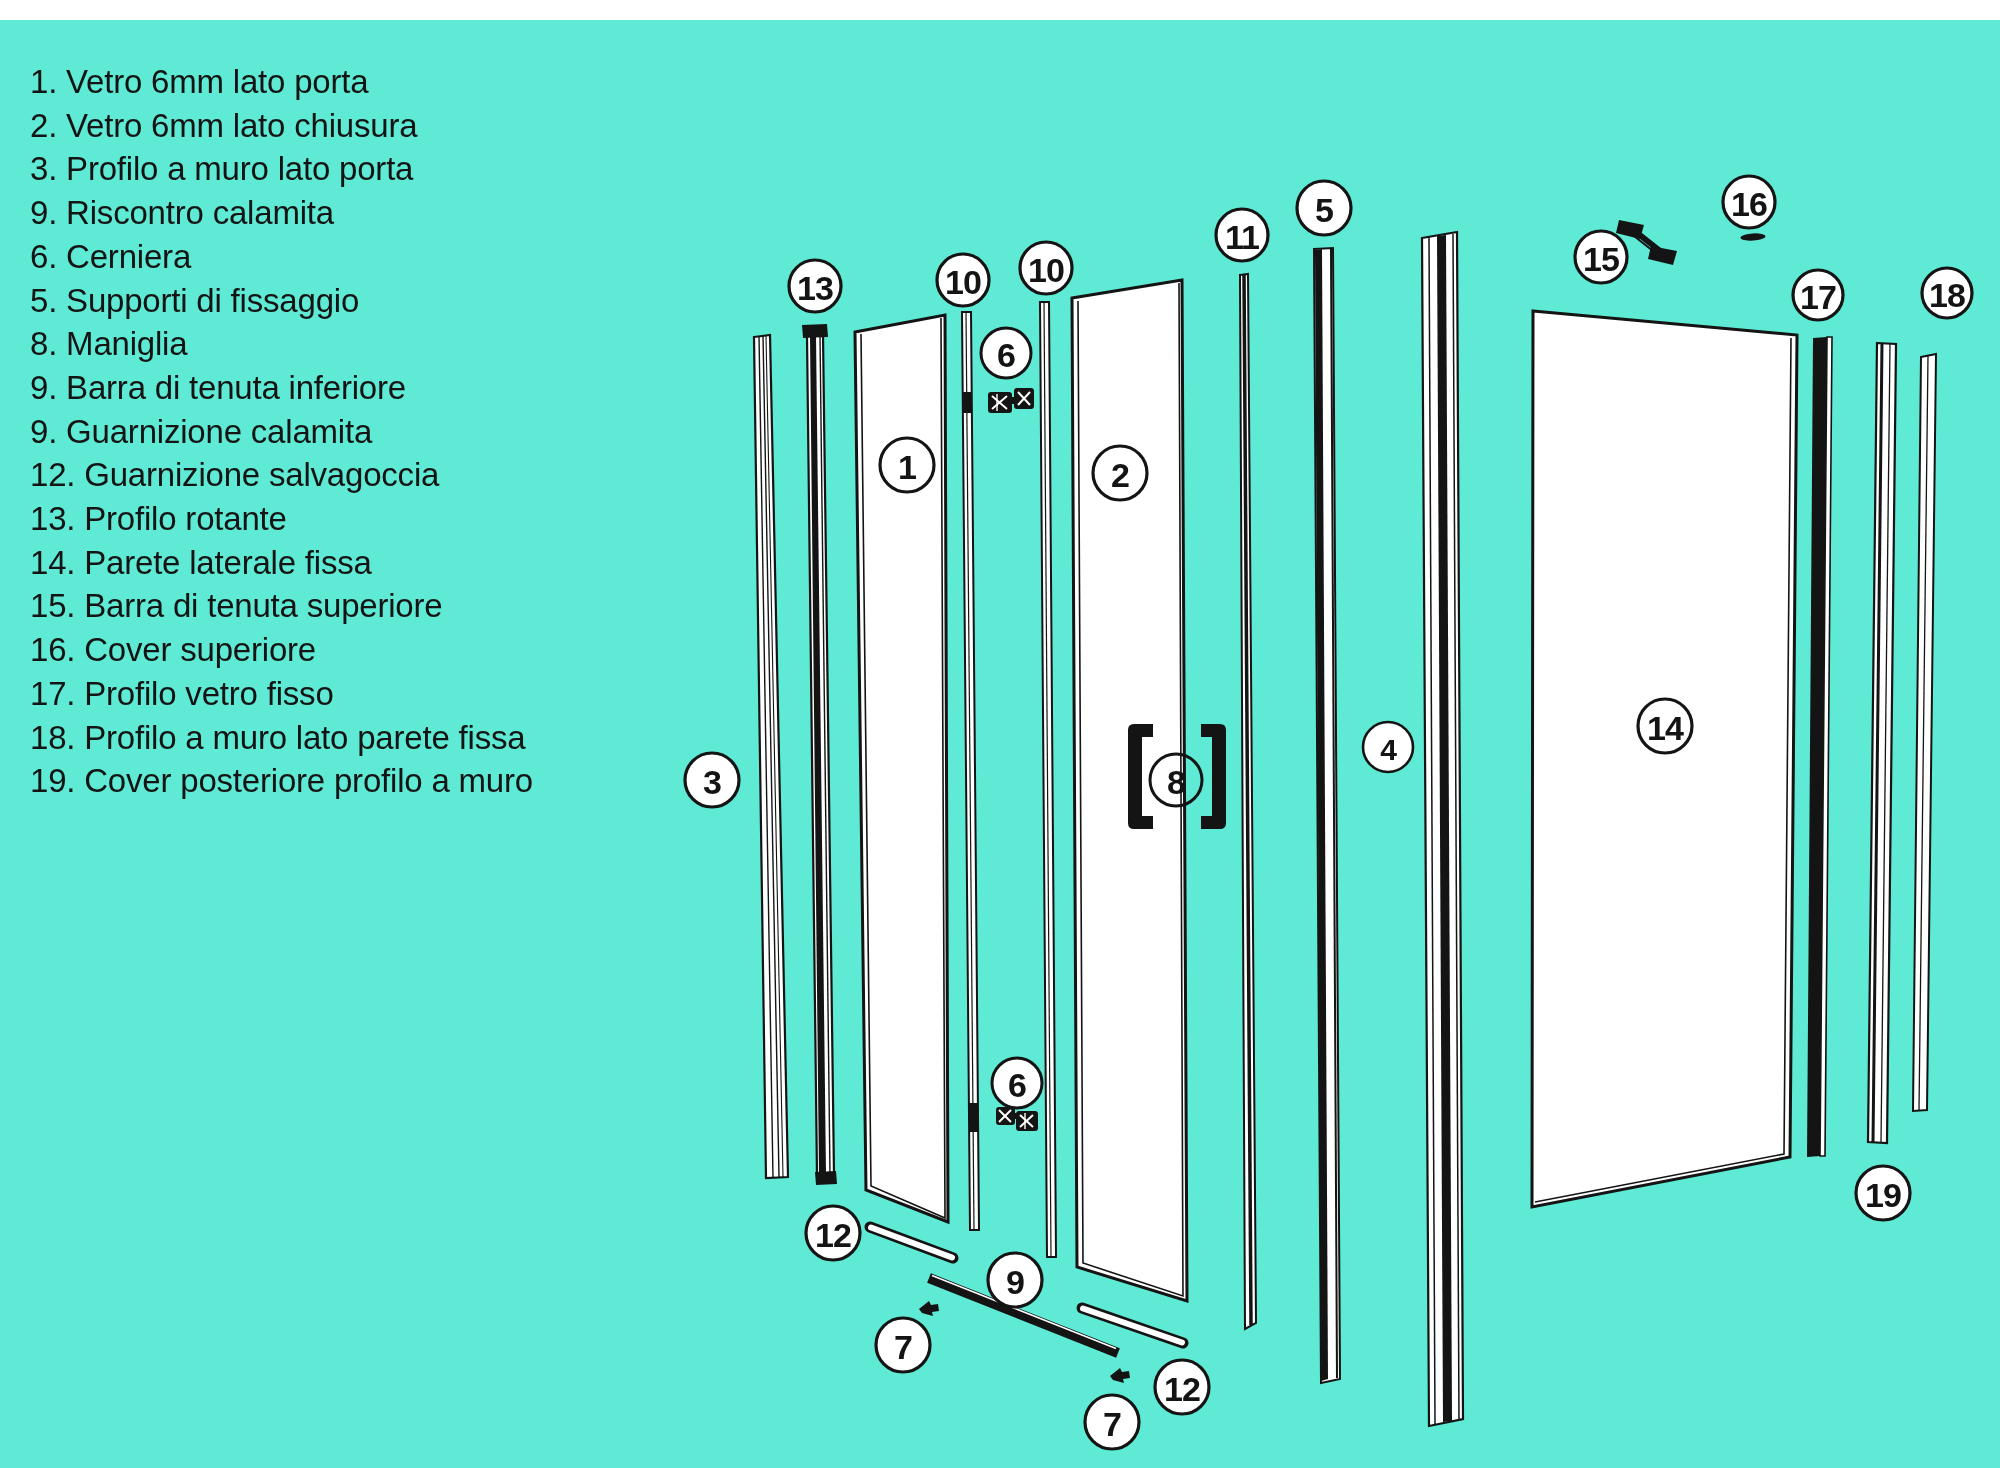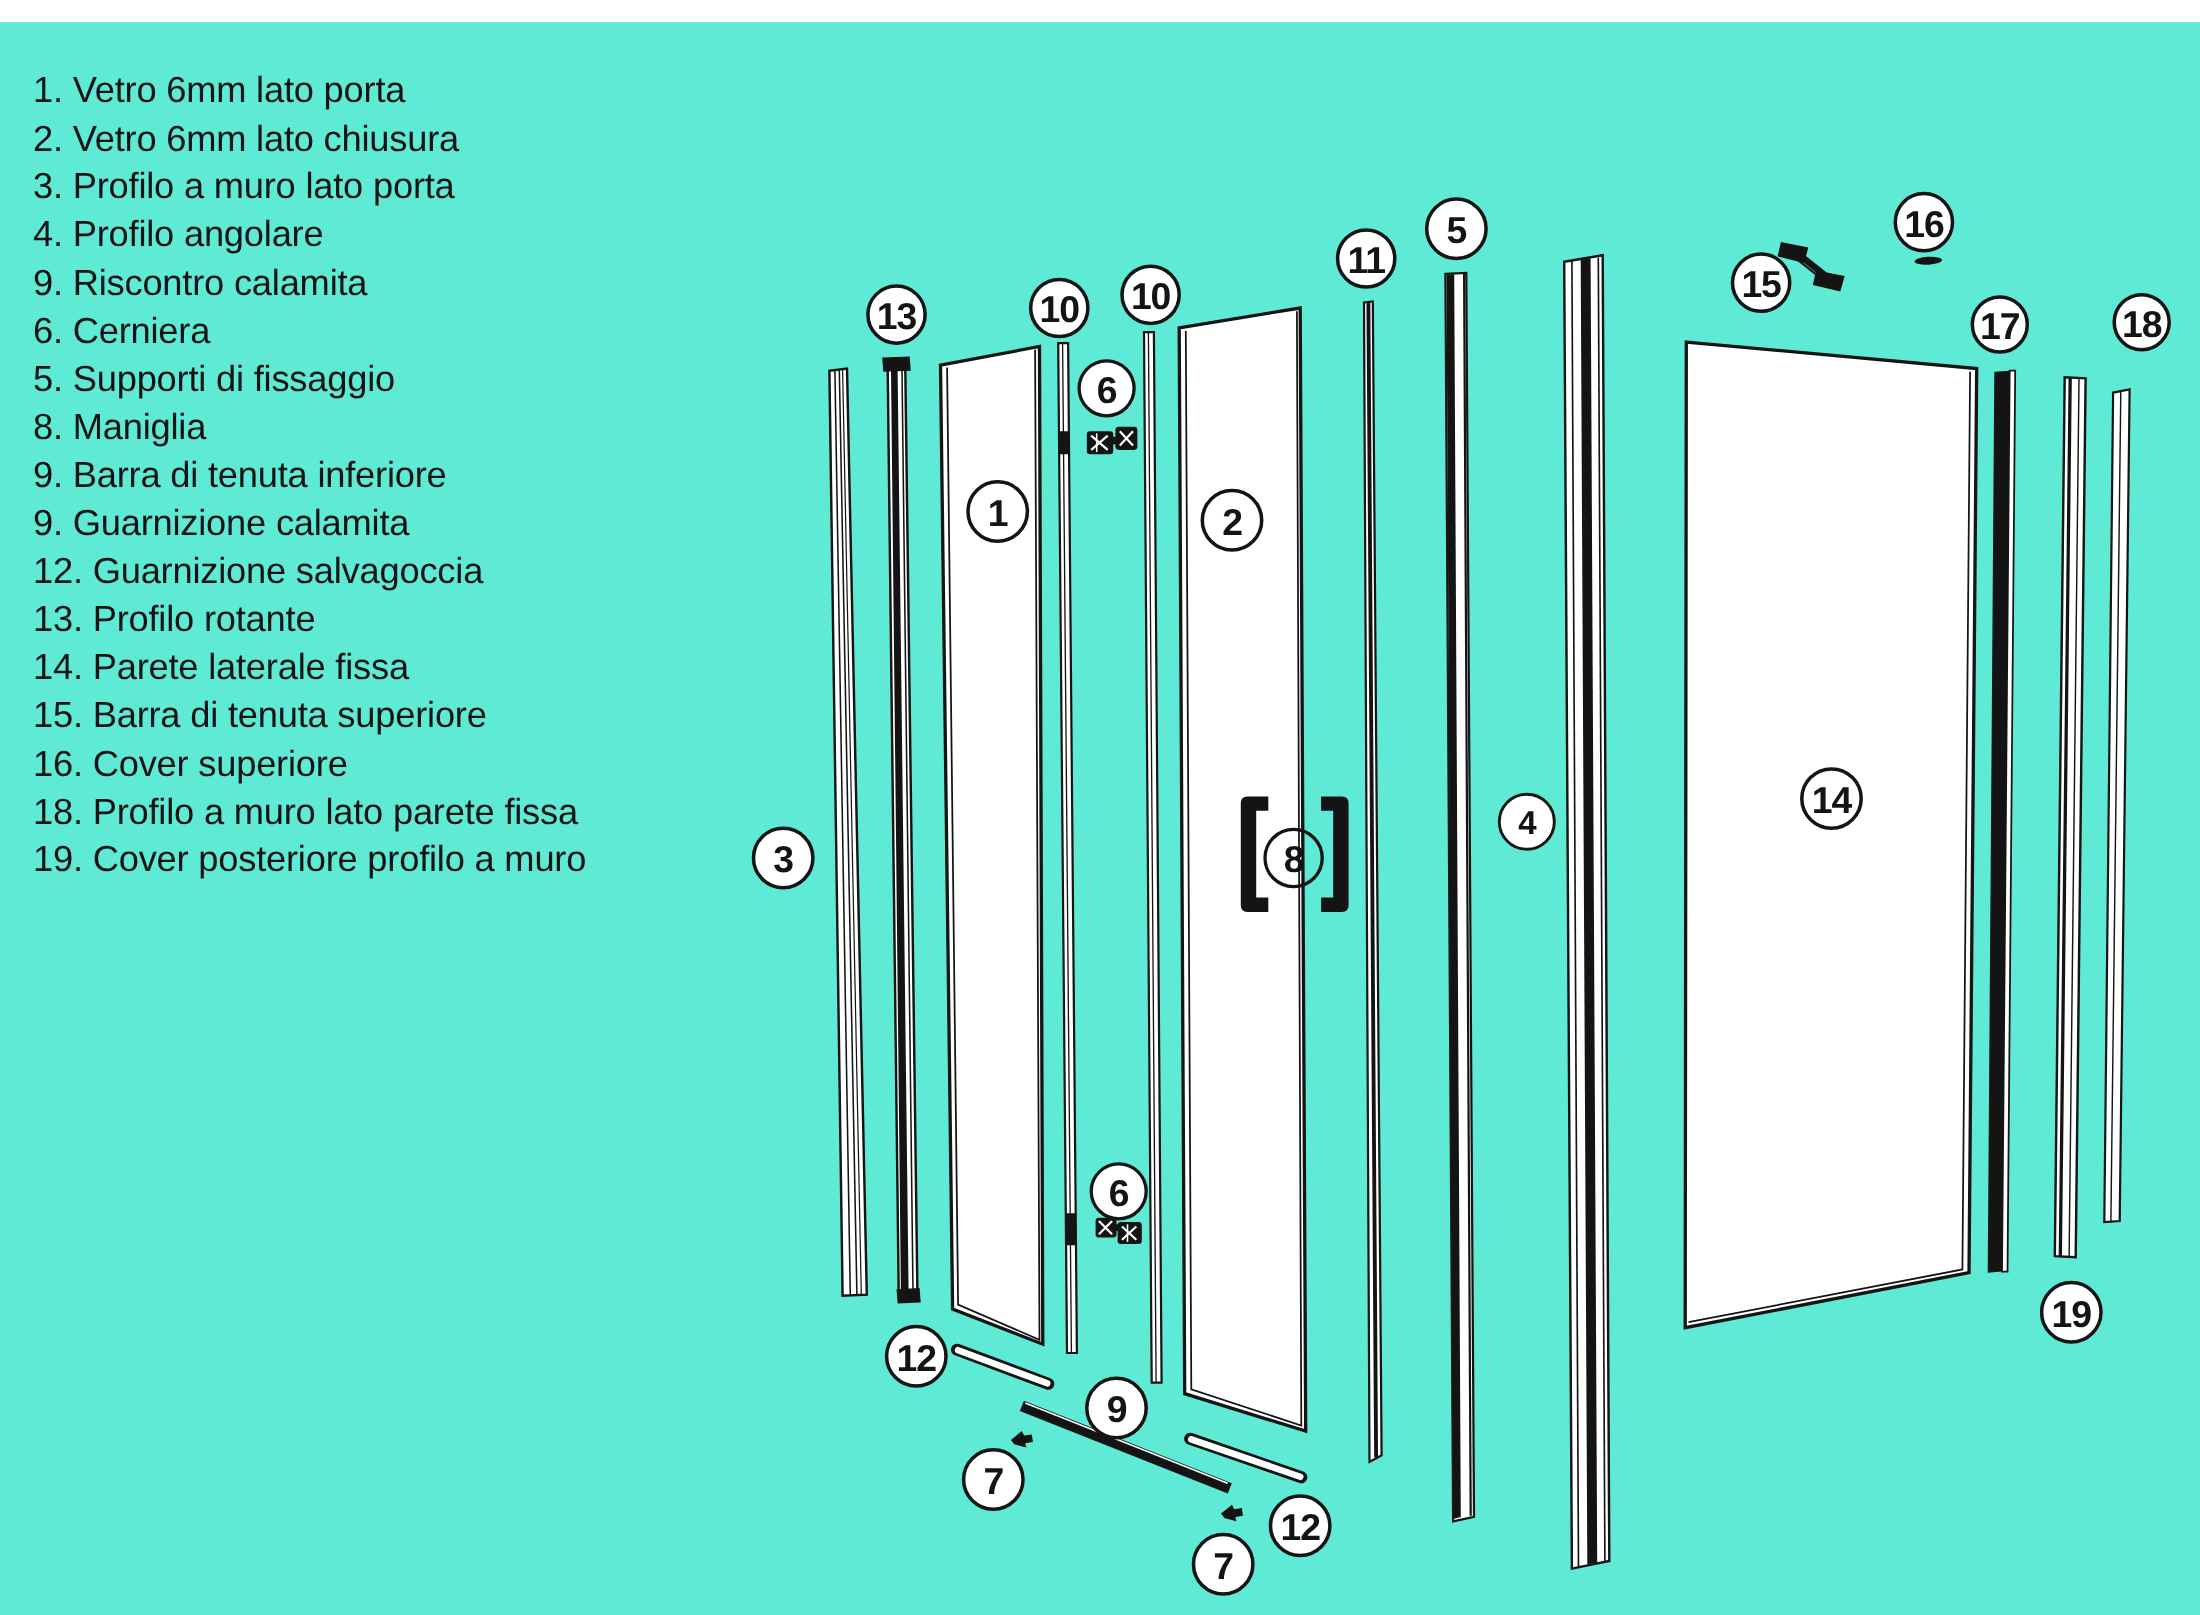--- a/index.html
+++ b/index.html
@@ -27,32 +27,32 @@
 </style>
 </head>
 <body>
 
 <div class="canvas">
 
   <div class="parts-list">
     <div>1. Vetro 6mm lato porta</div>
     <div>2. Vetro 6mm lato chiusura</div>
     <div>3. Profilo a muro lato porta</div>
-    <div>4. Profilo angolare</div>
     <div>9. Riscontro calamita</div>
     <div>6. Cerniera</div>
     <div>5. Supporti di fissaggio</div>
     <div>8. Maniglia</div>
     <div>9. Barra di tenuta inferiore</div>
     <div>9. Guarnizione calamita</div>
     <div>12. Guarnizione salvagoccia</div>
     <div>13. Profilo rotante</div>
     <div>14. Parete laterale fissa</div>
     <div>15. Barra di tenuta superiore</div>
     <div>16. Cover superiore</div>
+    <div>17. Profilo vetro fisso</div>
     <div>18. Profilo a muro lato parete fissa</div>
     <div>19. Cover posteriore profilo a muro</div>
   </div>
 
   <svg class="diagram-svg" width="2000" height="1468" viewBox="0 0 2000 1468">
 
     <g>
       <polygon points="754,317 770,315 788,1157 766,1158" fill="#ffffff" stroke="#141414" stroke-width="2.2"></polygon>
       <line x1="759" y1="316" x2="773" y2="1158" stroke="#141414" stroke-width="1.4"></line>
       <line x1="763" y1="316" x2="779" y2="1157" stroke="#141414" stroke-width="1.4"></line>

